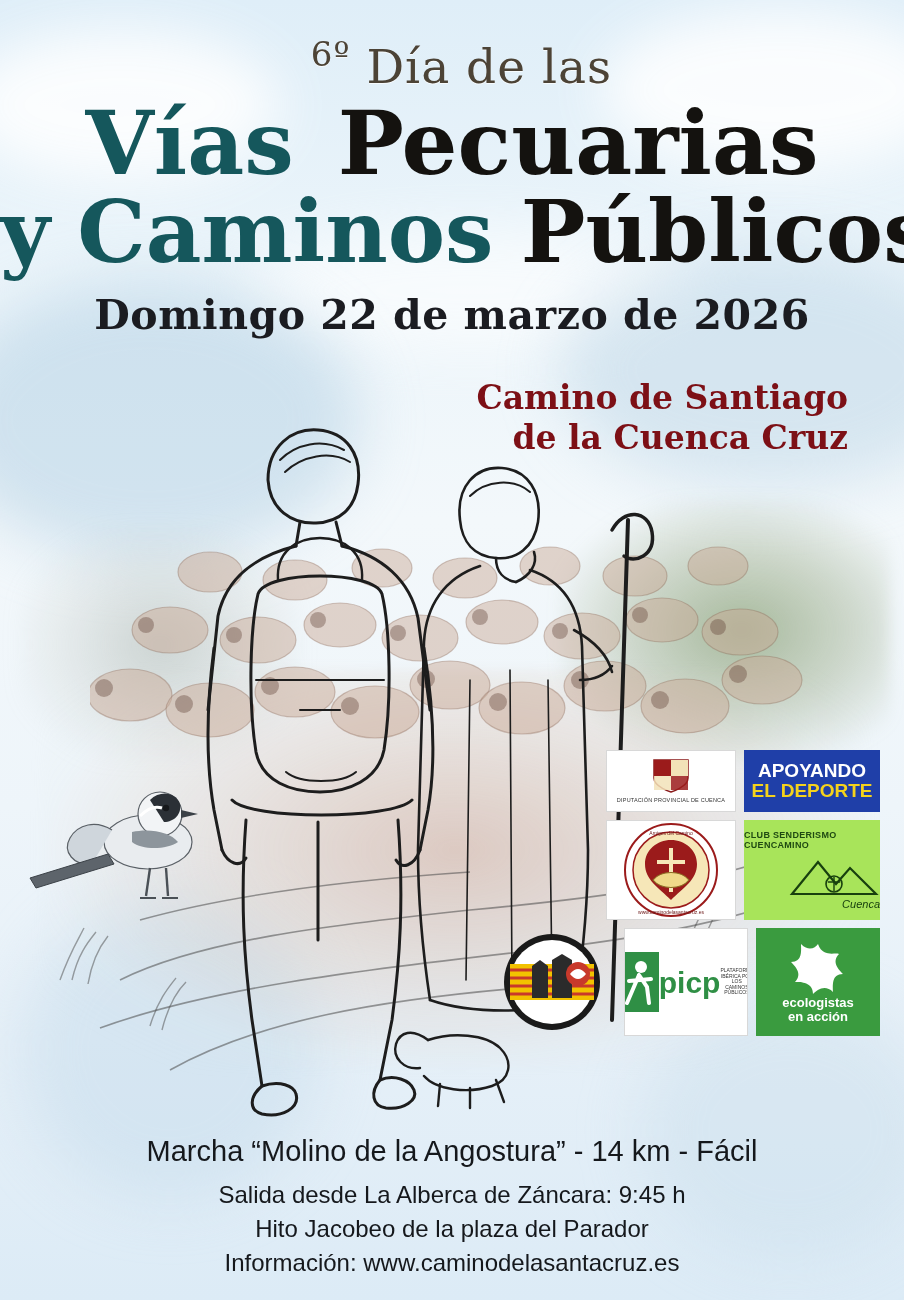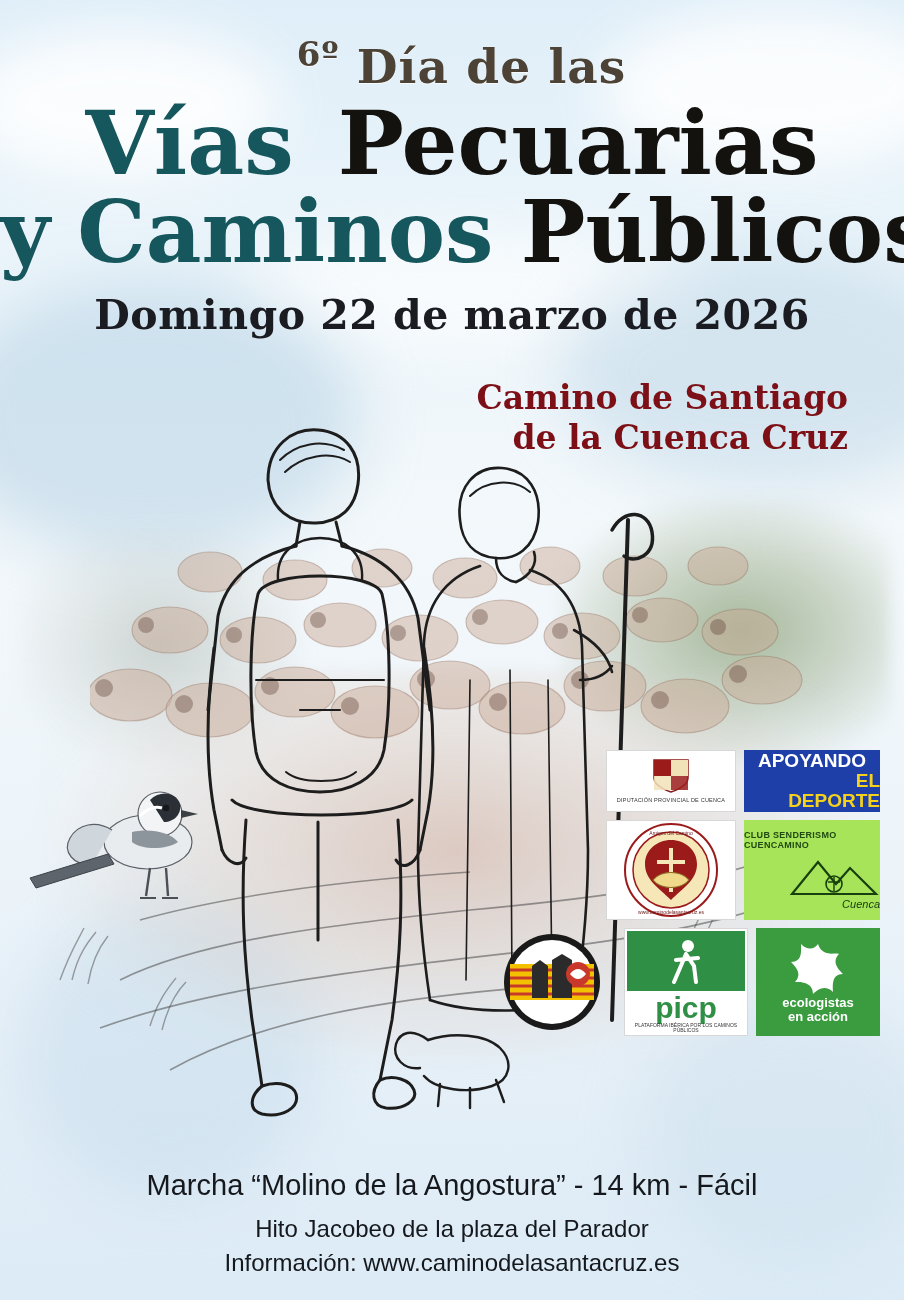--- a/index.html
+++ b/index.html
@@ -35,21 +35,21 @@
   .headline {
     position: absolute;
     left: 0;
     top: 0;
     width: 904px;
     text-align: center;
     z-index: 20;
   }
   .line-1 {
     font-family: "DejaVu Serif", serif;
-    font-weight: bold;
+    font-weight: normal;
     font-size: 47px;
     color: #4c4336;
     letter-spacing: 1px;
     margin-top: 34px;
     text-shadow: 0 1px 0 rgba(255,255,255,.7);
     padding-left: 19px;
   }
   .line-1 .sup {
     font-size: 34px;
     vertical-align: super;
@@ -398,21 +398,21 @@
           <path d="M4 2 H38 V20 C38 29 21 34 21 34 C21 34 4 29 4 20 Z" fill="#ffffff" stroke="#8a1a1a" stroke-width="1.5"></path>
           <rect x="4" y="2" width="17" height="16" fill="#9b1b1b"></rect>
           <rect x="21" y="18" width="17" height="14" fill="#9b1b1b" opacity=".85"></rect>
           <rect x="21" y="2" width="17" height="16" fill="#f2e2b8"></rect>
           <rect x="4" y="18" width="17" height="14" fill="#f2e2b8" opacity=".85"></rect>
         </svg>
         <div class="logo-cap" style="margin-top:3px;font-size:5.5px;letter-spacing:.2px;">DIPUTACIÓN PROVINCIAL DE CUENCA</div>
       </div>
       <div class="logo" style="width:136px;height:62px;background:#1f3fa8;display:flex;flex-direction:column;align-items:center;justify-content:center;border:none;text-align:right;">
         <div style="color:#ffffff;font-weight:bold;font-size:19px;line-height:1.05;">APOYANDO</div>
-        <div style="color:#f4d21c;font-weight:bold;font-size:19px;line-height:1.05;padding-left:20px;">EL DEPORTE</div>
+        <div style="color:#f4d21c;font-weight:bold;font-size:19px;line-height:1.05;">EL DEPORTE</div>
       </div>
     </div>
 
     <div class="logo-row">
       <div class="logo" style="width:130px;height:100px;display:flex;align-items:center;justify-content:center;">
         <svg width="96" height="96" viewBox="0 0 96 96">
           <circle cx="48" cy="48" r="46" fill="#ffffff" stroke="#9b1b1b" stroke-width="2"></circle>
           <circle cx="48" cy="48" r="38" fill="#f6e7b8" stroke="#9b1b1b" stroke-width="1.5"></circle>
           <path d="M48 18 C 62 18, 74 28, 74 42 C 74 58, 60 66, 48 78 C 36 66, 22 58, 22 42 C 22 28, 34 18, 48 18 Z" fill="#9b1b1b"></path>
           <path d="M48 26 L 48 70 M 34 40 L 62 40" stroke="#f6e7b8" stroke-width="4"></path>
@@ -438,21 +438,21 @@
           <circle cx="60" cy="52" r="48" fill="#1a1a1a"></circle>
           <circle cx="60" cy="52" r="42" fill="#ffffff"></circle>
           <path d="M18 34 H102 V70 H18 Z" fill="#f2c200"></path>
           <path d="M18 40 H102 M18 48 H102 M18 56 H102 M18 64 H102" stroke="#c8392b" stroke-width="3"></path>
           <path d="M40 68 V36 L48 30 L56 36 V68 Z" fill="#2b2b2b"></path>
           <path d="M60 68 V30 L70 24 L80 30 V68 Z" fill="#2b2b2b"></path>
           <circle cx="86" cy="44" r="12" fill="#c8392b"></circle>
           <path d="M78 44 q8 -10 16 0 q-8 10 -16 0" fill="#ffffff"></path>
         </svg>
       </div>
-      <div class="logo" style="width:124px;height:108px;display:flex;flex-direction:column;align-items:center;justify-content:center;">
+      <div class="logo" style="width:124px;height:108px;display:flex;flex-direction:row;align-items:center;justify-content:center;">
         <div style="width:118px;height:60px;background:#2f8f45;display:flex;align-items:center;justify-content:center;">
           <svg width="40" height="46" viewBox="0 0 40 46">
             <circle cx="22" cy="8" r="6" fill="#ffffff"></circle>
             <path d="M20 16 L 14 30 L 8 44 M20 16 L 28 28 L 30 44 M10 22 L 32 20" stroke="#ffffff" stroke-width="4" fill="none" stroke-linecap="round"></path>
           </svg>
         </div>
         <div style="font-size:30px;font-weight:bold;color:#2f8f45;line-height:1;margin-top:2px;">picp</div>
         <div style="font-size:5px;color:#333;text-align:center;line-height:1.1;width:116px;">PLATAFORMA IBÉRICA POR LOS CAMINOS PÚBLICOS</div>
       </div>
       <div class="logo" style="width:124px;height:108px;background:#3a9b3f;border:none;display:flex;flex-direction:column;align-items:center;justify-content:center;">
@@ -460,17 +460,18 @@
           <path d="M31 4 C 36 18, 48 12, 52 14 C 44 22, 52 30, 56 34 C 44 34, 46 46, 46 52 C 38 44, 30 50, 26 54 C 26 42, 14 42, 8 42 C 16 34, 8 26, 4 22 C 16 22, 14 10, 14 4 C 22 12, 28 8, 31 4 Z" fill="#ffffff"></path>
         </svg>
         <div style="color:#ffffff;font-size:13px;font-weight:bold;line-height:1.05;">ecologistas</div>
         <div style="color:#ffffff;font-size:13px;font-weight:bold;line-height:1.05;">en acción</div>
       </div>
     </div>
   </div>
 
   <div class="bottom">
     <div class="b1">Marcha “Molino de la Angostura” - 14 km - Fácil</div>
+    <div class="b2">Salida desde La Alberca de Záncara: 9:45 h</div>
     <div class="b2">Hito Jacobeo de la plaza del Parador</div>
     <div class="b2">Información: www.caminodelasantacruz.es</div>
   </div>
 
 </div>
 
 </body></html>

